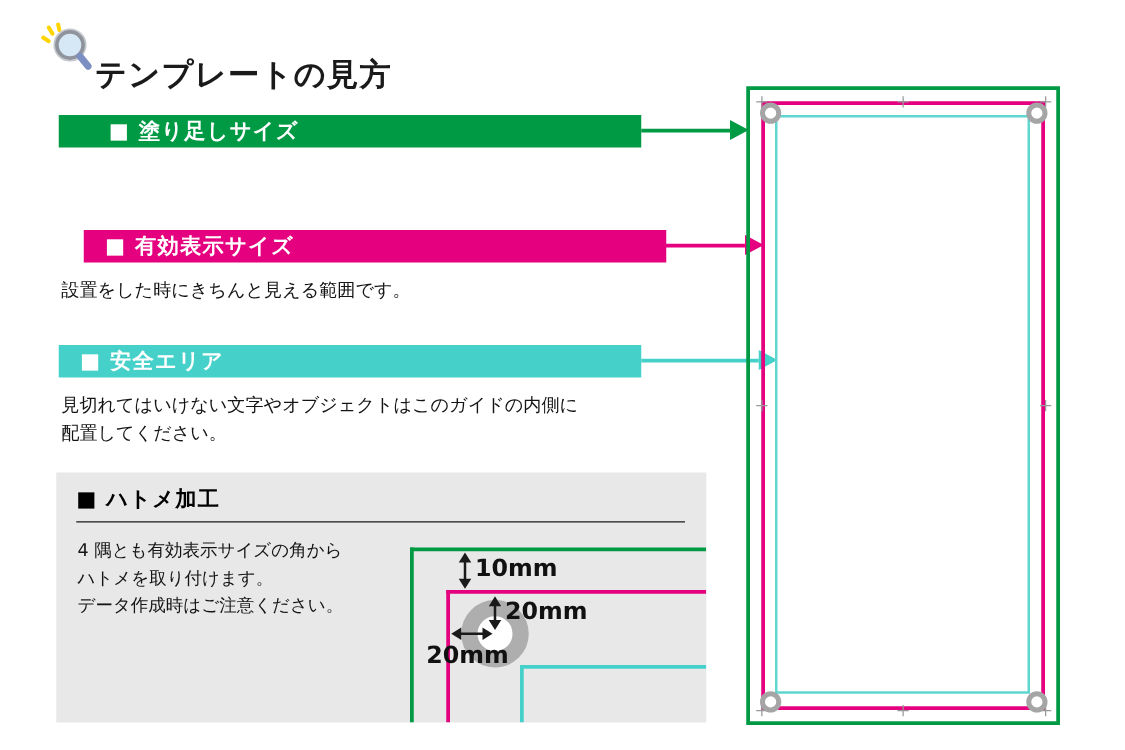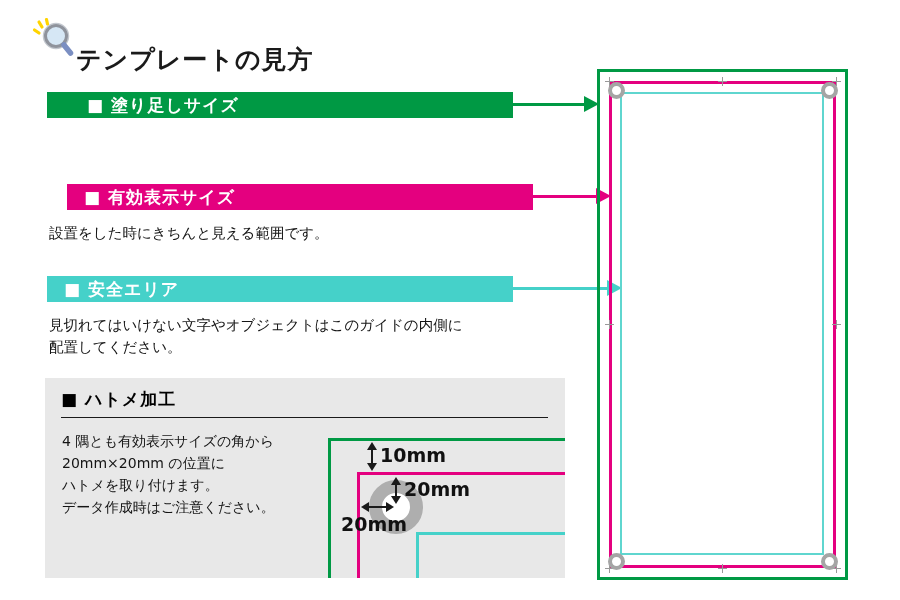--- a/index.html
+++ b/index.html
@@ -109,21 +109,20 @@
   <div>
     <div class="arrow-line cyan-fill" style="left:513px;top:287px;width:94px;"></div>
     <div class="arrow-head cyan-head" style="left:607px;top:280px;"></div>
   </div>
 
   <div class="panel">
     <div class="panel-heading">■ ハトメ加工</div>
     <div class="panel-divider"></div>
     <div class="panel-body">
       <div>4 隅とも有効表示サイズの角から</div>
-      <div>20mm×20mm の位置に</div>
       <div>ハトメを取り付けます。</div>
       <div>データ作成時はご注意ください。</div>
     </div>
 
     <div>
 
       <div class="cline green-fill" style="left:283px;top:60px;width:237px;height:3px;"></div>
       <div class="cline green-fill" style="left:283px;top:60px;width:3px;height:140px;"></div>
 
       <div class="cline pink-fill" style="left:312px;top:94px;width:208px;height:3px;"></div>

